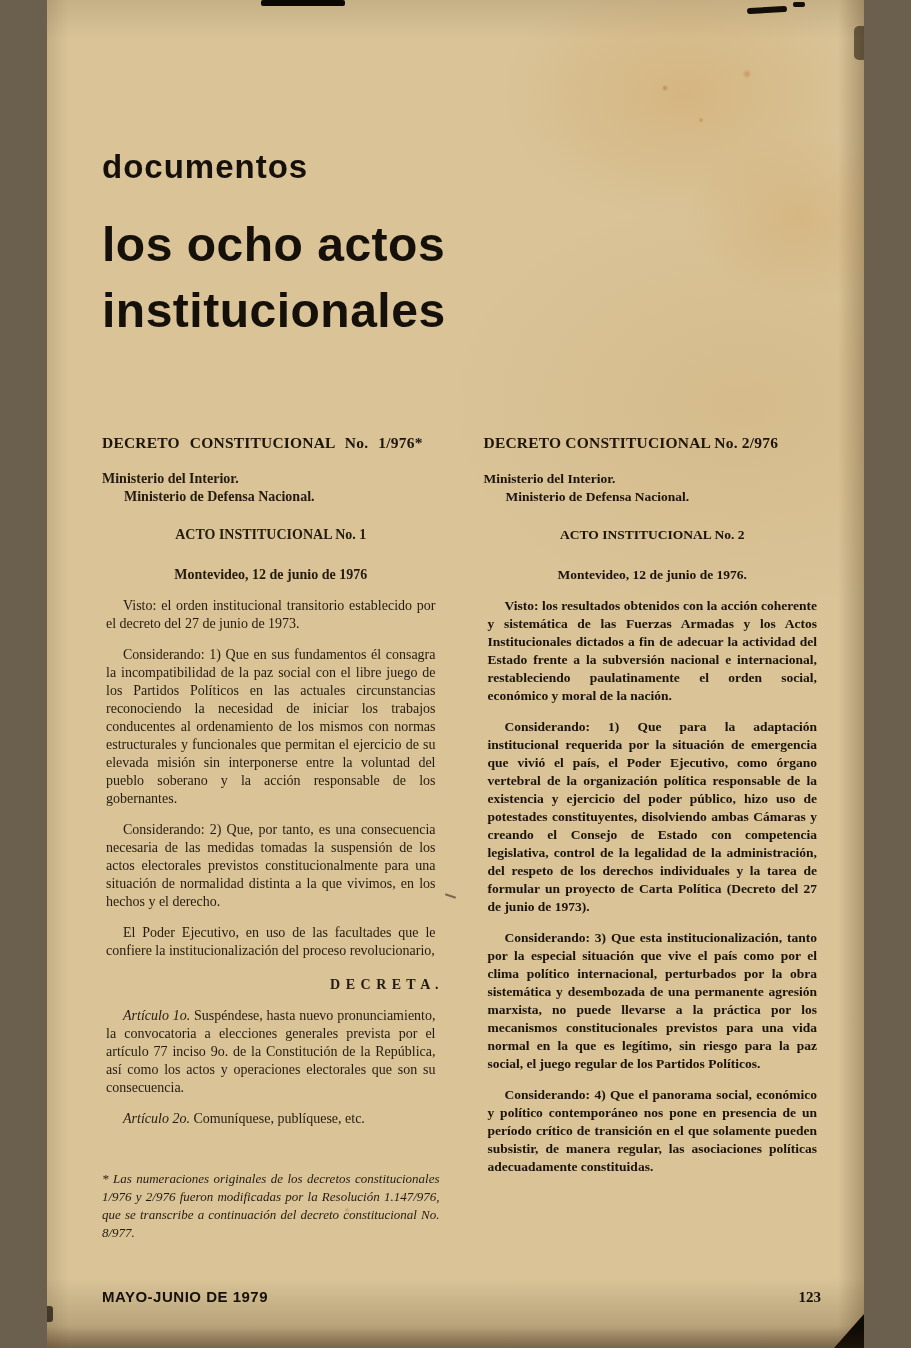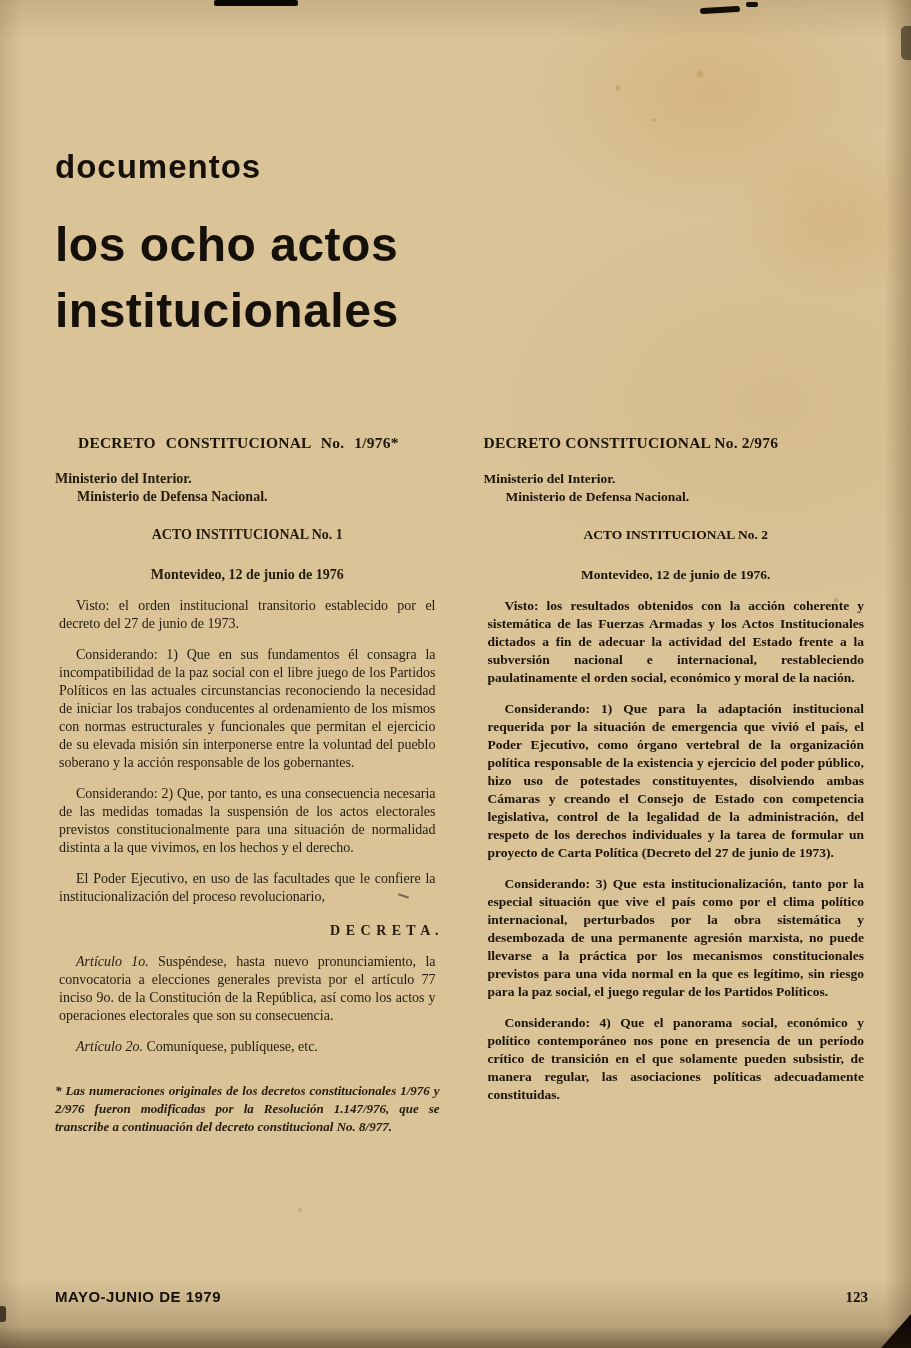--- a/index.html
+++ b/index.html
@@ -1,18 +1,18 @@
 <!DOCTYPE html>
 <html lang="es"><head>
 <meta charset="utf-8">
 <style>
   html, body { margin: 0; padding: 0; background: #6b5f4d; }
   .page {
     position: relative;
-    width: 911px;
+    width: 817px;
     height: 1348px;
     margin: 0 auto;
     box-sizing: border-box;
     padding: 0 43px 0 55px;
     overflow: hidden;
     background-color: #d9c397;
     background-image:
       radial-gradient(circle 5px at 618px 88px, rgba(176,104,36,0.55), rgba(176,104,36,0) 70%),
       radial-gradient(circle 4px at 654px 120px, rgba(176,104,36,0.45), rgba(176,104,36,0) 70%),
       radial-gradient(circle 7px at 700px 74px, rgba(176,104,36,0.40), rgba(176,104,36,0) 70%),
@@ -65,33 +65,33 @@
   .col-right { font-size: 13.5px; font-weight: 700; color: #1b130a; }
 
   .decree-heading {
     margin: 0 0 18px;
     font-size: 15.5px;
     font-weight: 700;
     letter-spacing: 0.2px;
     text-align: left;
     color: #1d150b;
   }
-  .decree-heading.spread { word-spacing: 6px; margin-left: 23px; }
+  .decree-heading.spread { word-spacing: 6px; }
 
   .ministry { margin: 0; font-weight: 700; }
   .ministry.indent { padding-left: 22px; }
 
   .act-title { text-align: center; font-weight: 700; margin: 20px 0 0; }
   .dateline  { text-align: center; font-weight: 700; margin: 22px 0 0; }
 
   .para { margin: 13px 4px 0; text-indent: 17px; }
   .decreta { text-align: right; font-weight: 700; letter-spacing: 1px; margin: 16px 0 0; }
   .article em { font-style: italic; }
   .signature { text-indent: 24px; margin-top: 15px; }
-  .footnote { font-style: italic; font-weight: 700; font-size: 13px; margin-top: 26px; }
+  .footnote { font-style: italic; font-weight: 400; font-size: 13px; margin-top: 42px; }
 
   
   .doc-footer {
     position: absolute;
     left: 55px; right: 43px; bottom: 42px;
     display: flex; justify-content: space-between; align-items: baseline; gap: 44px;
   }
   .footer-issue {
     font-family: "Liberation Sans", "DejaVu Sans", sans-serif;
     font-weight: 700; font-size: 15px; letter-spacing: 0.5px; color: #16100a;

